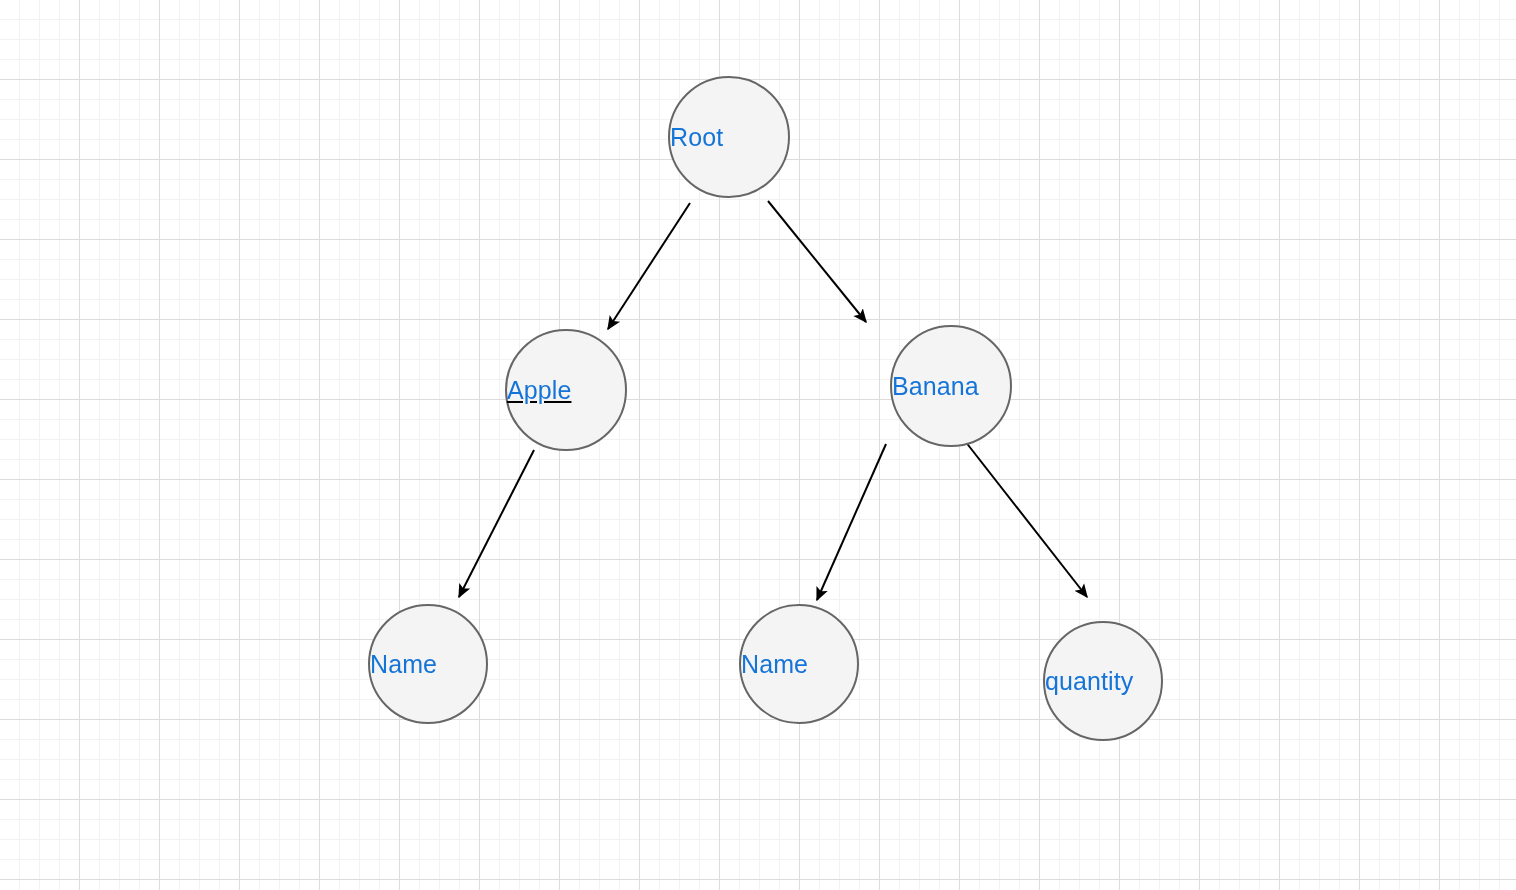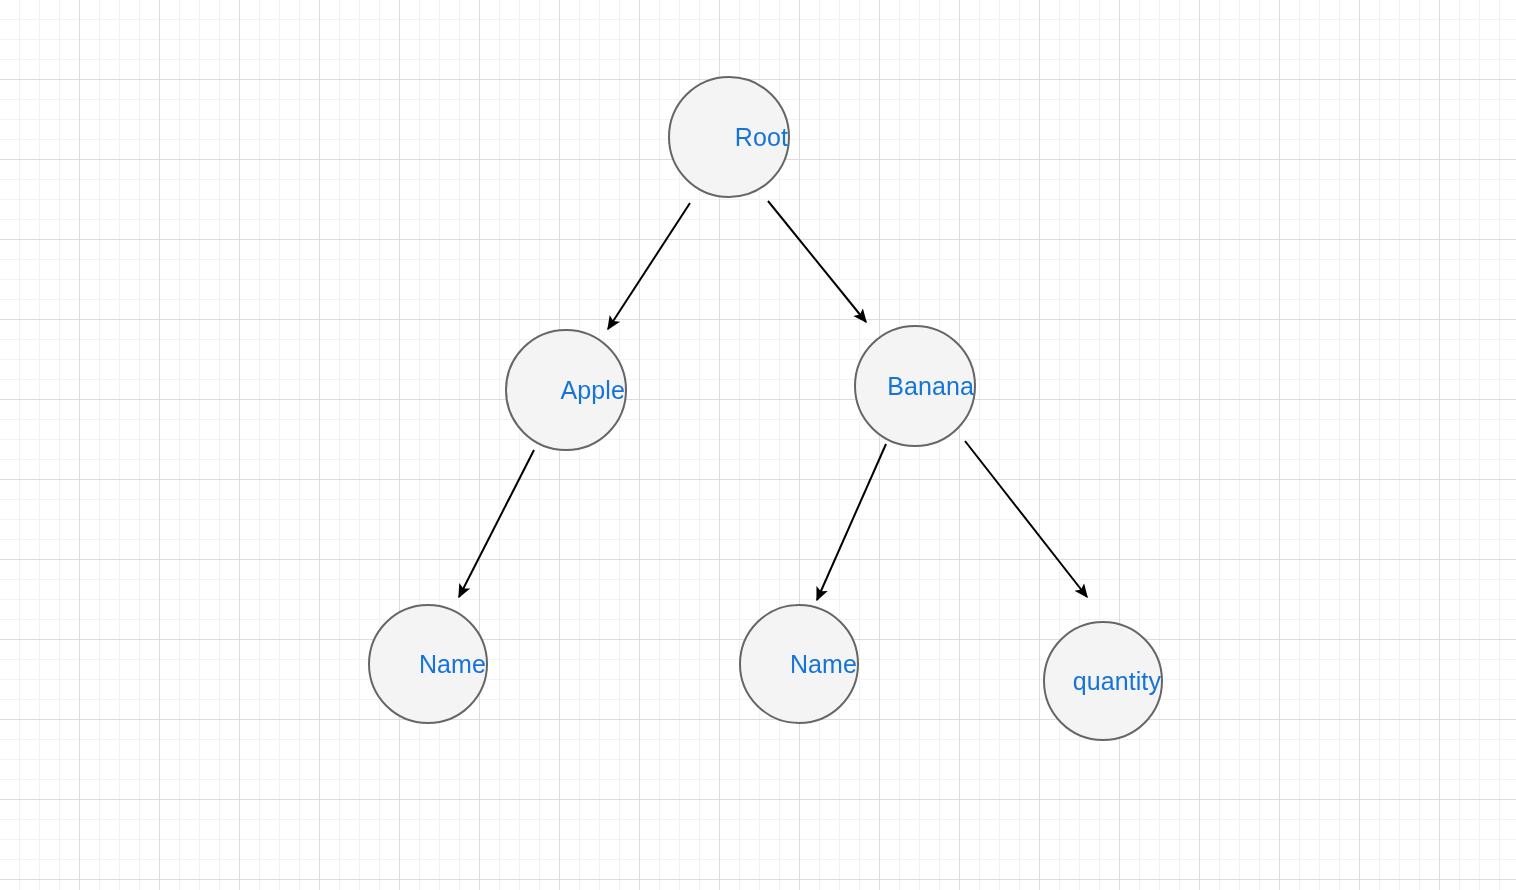--- a/index.html
+++ b/index.html
@@ -38,21 +38,21 @@
     pointer-events: none;
   }
   .node {
     position: absolute;
     box-sizing: border-box;
     border-radius: 50%;
     background: #f4f4f4;
     border: 2px solid #666666;
     display: flex;
     align-items: center;
-    justify-content: flex-end;
+    justify-content: flex-start;
   }
   .node-label {
     color: #1574d8;
     font-size: 25px;
     line-height: 1;
     white-space: nowrap;
     letter-spacing: 0.1px;
   }
 </style>
 </head>
@@ -72,24 +72,24 @@
         <line x1="534" y1="450" x2="459" y2="597" stroke="#000000" stroke-width="2" marker-end="url(#arrow)"></line>
         <line x1="886" y1="444" x2="817" y2="600" stroke="#000000" stroke-width="2" marker-end="url(#arrow)"></line>
         <line x1="965" y1="441" x2="1087" y2="597" stroke="#000000" stroke-width="2" marker-end="url(#arrow)"></line>
       </g>
   </svg>
 
   <div id="nodes-group">
       <div class="node" style="left: 668px; top: 76px; width: 122px; height: 122px;">
         <span class="node-label">Root</span>
       </div>
-      <div class="node" style="left: 505px; top: 329px; width: 122px; height: 122px;">
+      <div class="node" style="left: 505px; top: 329px; width: 122px; height: 122px; text-decoration: underline;">
         <span class="node-label">Apple</span>
       </div>
-      <div class="node" style="left: 854px; top: 325px; width: 122px; height: 122px;">
+      <div class="node" style="left: 890px; top: 325px; width: 122px; height: 122px;">
         <span class="node-label">Banana</span>
       </div>
       <div class="node" style="left: 368px; top: 604px; width: 120px; height: 120px;">
         <span class="node-label">Name</span>
       </div>
       <div class="node" style="left: 739px; top: 604px; width: 120px; height: 120px;">
         <span class="node-label">Name</span>
       </div>
       <div class="node" style="left: 1043px; top: 621px; width: 120px; height: 120px;">
         <span class="node-label">quantity</span>

